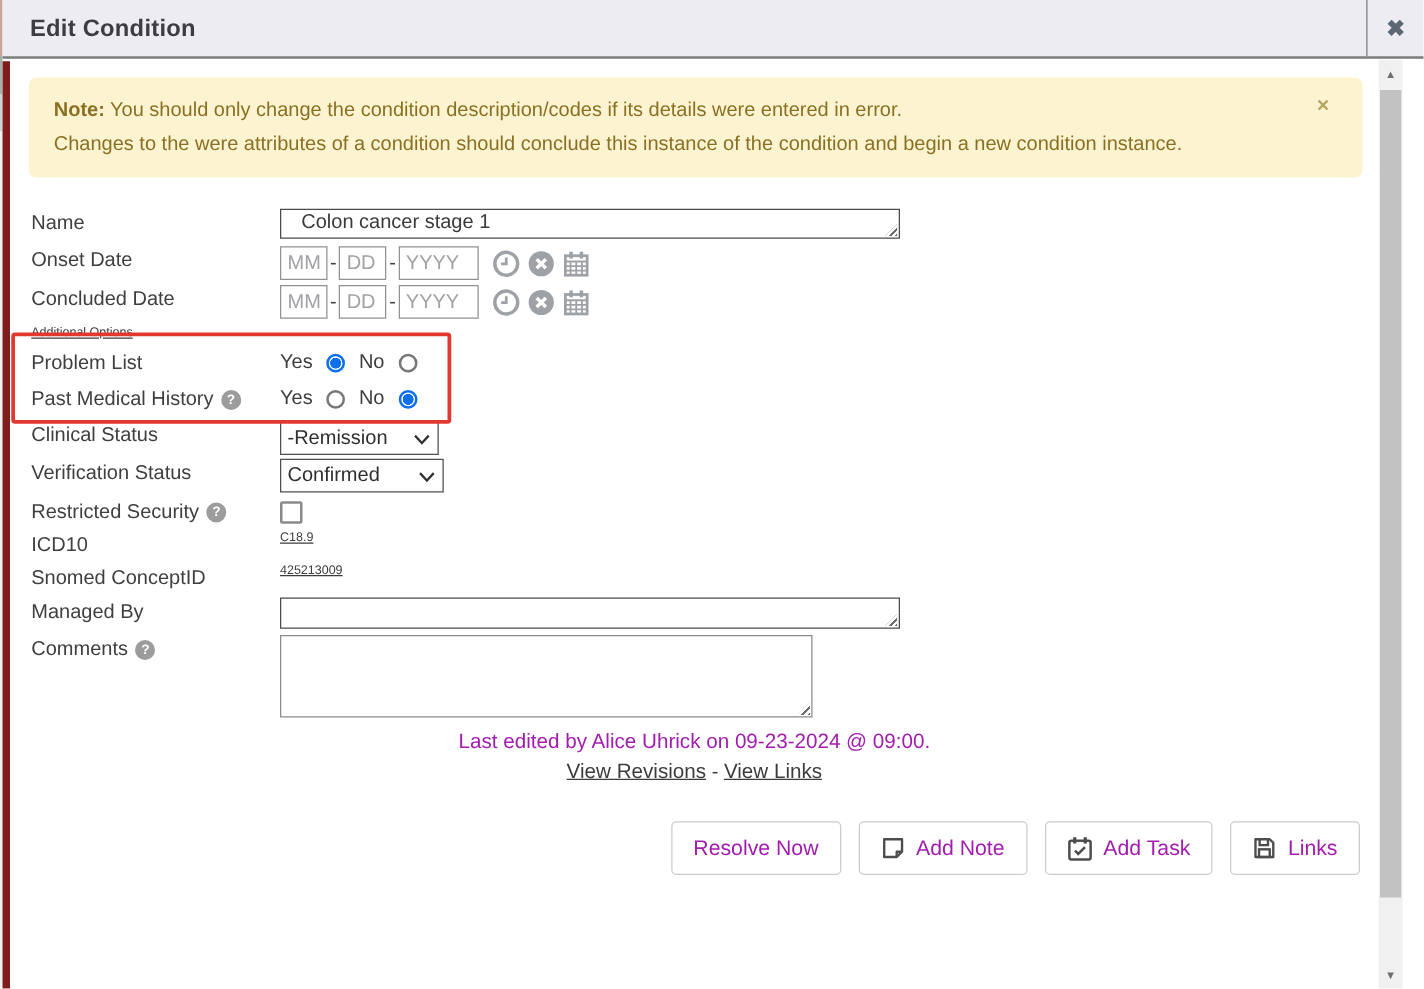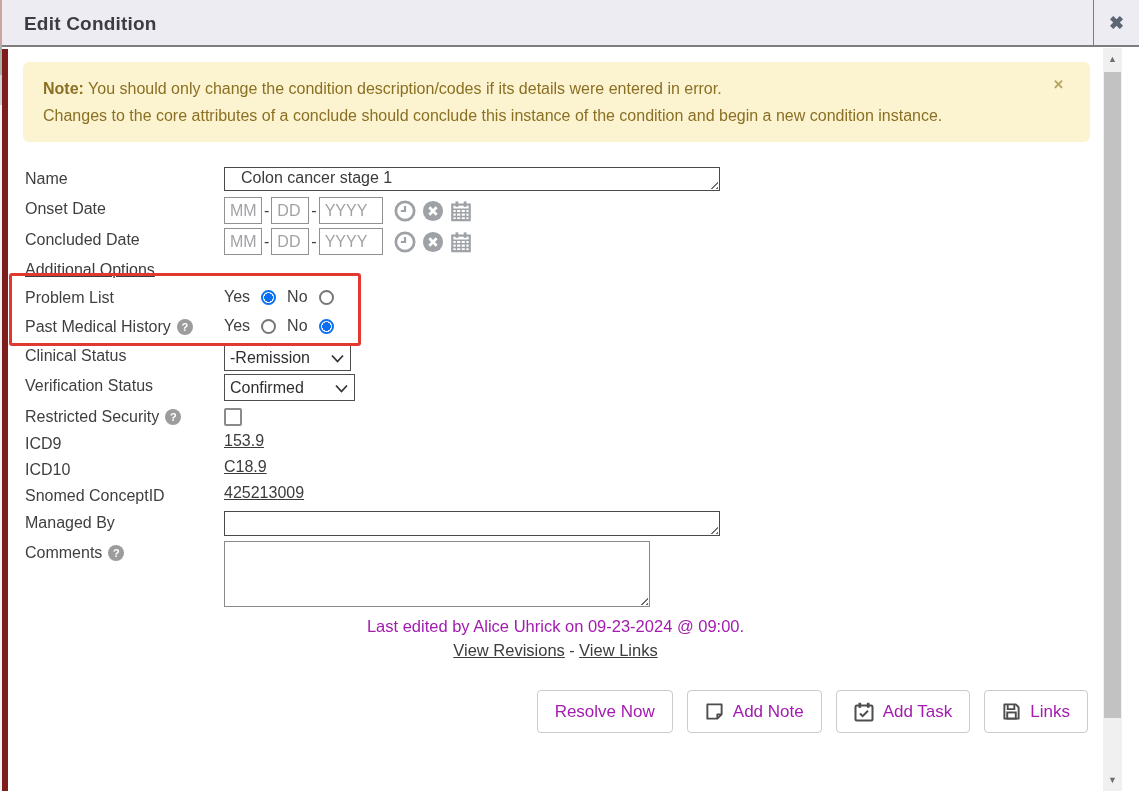--- a/index.html
+++ b/index.html
@@ -47,21 +47,21 @@
     clip-path: polygon(100% 0, 0 100%, 100% 100%); }
 
   .dategrp { display:flex; align-items:center; gap:2px; font-size:16px; color:#3f3f3f; }
   .din { width:38px; height:27px; border:1px solid #919191; font-family:"Liberation Sans",sans-serif;
     font-size:16px; color:#0f172a; padding:0 0 0 5px; }
   .din.yyyy { width:64px; }
   .din::placeholder { color:#a2a2a6; opacity:1; }
   .dicons { display:flex; align-items:center; gap:6px; margin-left:9px; }
   .dicons svg { display:block; cursor:pointer; }
 
-  .lnk { color:#3c3c3c; text-decoration:underline; cursor:pointer; font-size:16px; }
+  .lnk { color:#3c3c3c; text-decoration:underline; cursor:pointer; font-size:10px; }
 
   .plwrap { position:relative; }
   .annotation { position:absolute; left:1px; top:-13px; width:352px; height:73px;
     border:3px solid #e2382f; border-radius:3px; pointer-events:none; z-index:5; }
 
   .ygroup { display:flex; align-items:center; gap:11px; font-size:16px; color:#3e3e3e; padding-top:2px; }
   .radio { width:15px; height:15px; border-radius:50%; border:2px solid #777; background:#fff; cursor:pointer; flex:none; }
   .radio.checked { border-color:#0b6ff0; background: radial-gradient(circle, #0b6ff0 0 4.2px, #fff 4.5px); }
 
   .selwrap { position:relative; display:inline-block; }
@@ -108,21 +108,21 @@
     <div class="close-cell">
       <span>✖</span>
     </div>
   </div>
 
   <div class="dbody">
 
     <div class="note">
       <b>Note:</b>
       <span>You should only change the condition description/codes if its details were entered in error.</span><br>
-      <span>Changes to the core attributes of a conclude should conclude this instance of the condition and begin a new condition instance.</span>
+      <span>Changes to the were attributes of a condition should conclude this instance of the condition and begin a new condition instance.</span>
       <span class="note-x">
         <span>✕</span>
       </span>
     </div>
 
     <div class="formwrap">
 
       <div class="frow mb6">
         <div class="flabel">Name</div>
         <span class="tawrap">
@@ -237,24 +237,20 @@
       </div>
 
       <div class="frow mb6">
         <div class="flabel">
           <span>Restricted Security</span>
           <span class="help">?</span>
         </div>
         <span class="checkbox"></span>
       </div>
 
-      <div class="frow mb5">
-        <div class="flabel">ICD9</div>
-        <span class="lnk">153.9</span>
-      </div>
 
       <div class="frow mb5">
         <div class="flabel">ICD10</div>
         <span class="lnk">C18.9</span>
       </div>
 
       <div class="frow mb6">
         <div class="flabel">Snomed ConceptID</div>
         <span class="lnk">425213009</span>
       </div>

